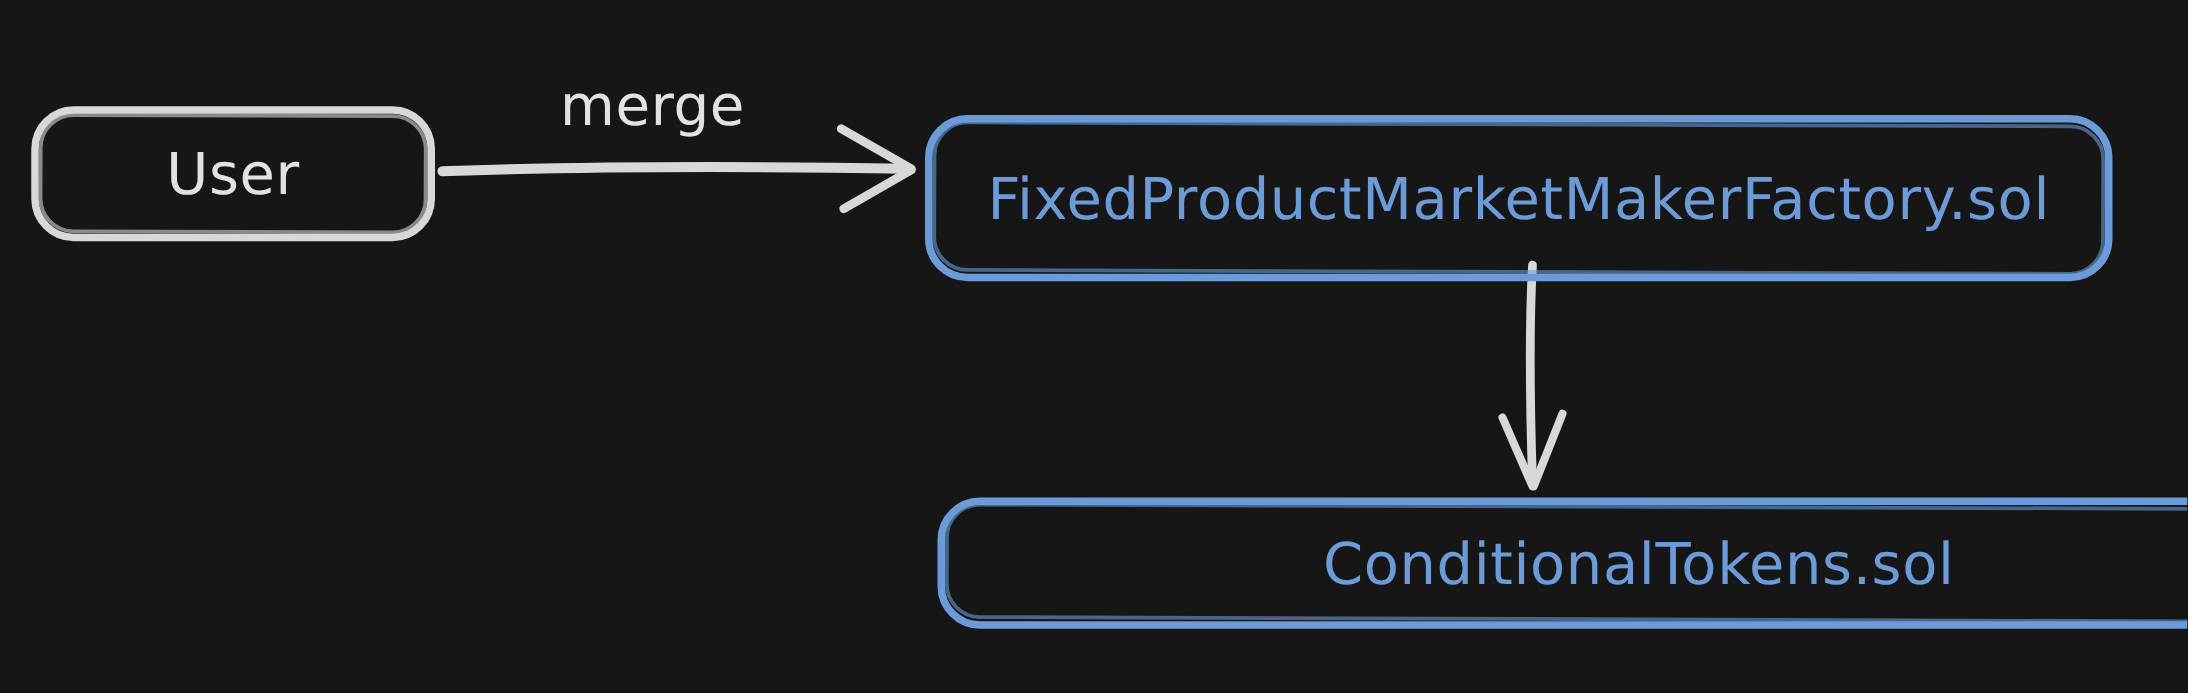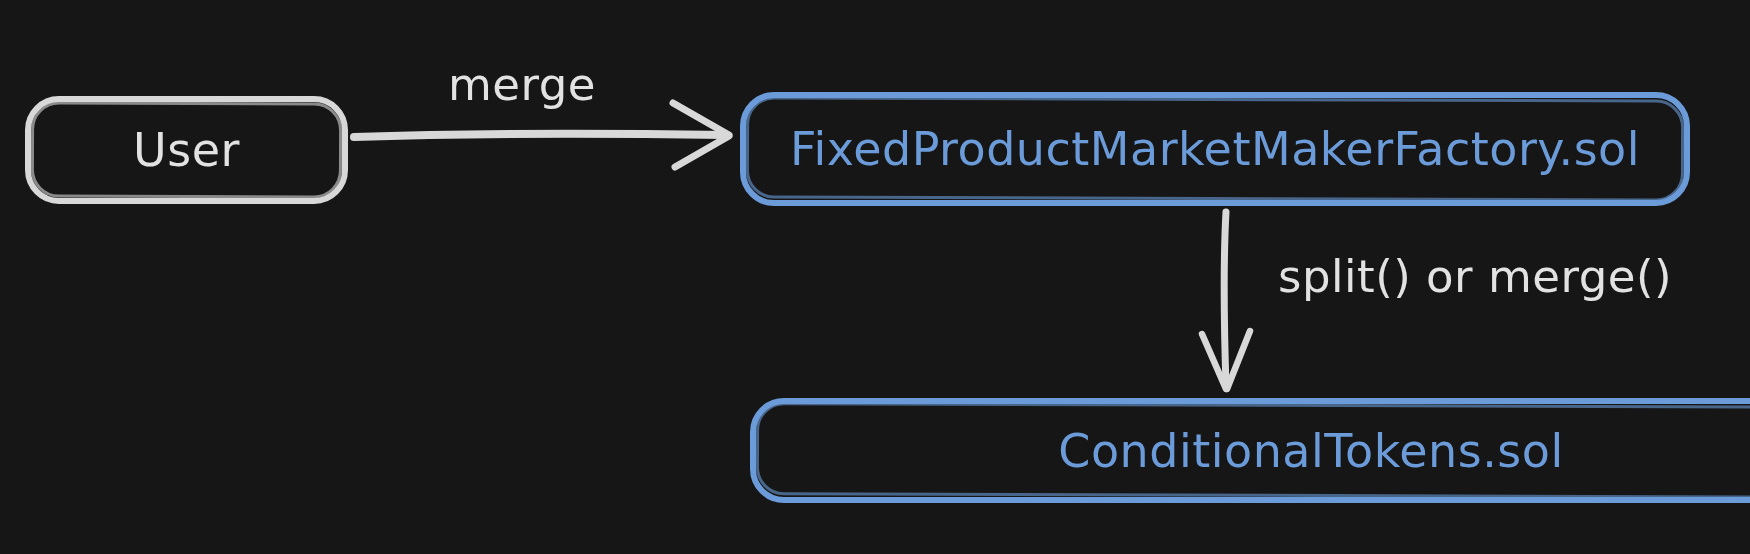--- a/index.html
+++ b/index.html
@@ -27,26 +27,26 @@
     font-size:46px;
     letter-spacing:0.5px;
   }
   
   .node::after{
     content:"";position:absolute;inset:0px;
     border:3px solid currentColor;border-radius:28px;
     opacity:.6;transform:rotate(.2deg);pointer-events:none;
   }
   .node-user{
-    left:25px;top:96px;width:323px;height:108px;
+    left:25px;top:85px;width:323px;height:108px;
     color:var(--stroke-light);
   }
   .node-user .node-label{color:var(--text-light);}
   .node-factory{
-    left:740px;top:92px;width:950px;height:114px;
+    left:740px;top:92px;width:950px;height:133px;
     color:var(--box-blue);
   }
   .node-conditional{
     left:750px;top:398px;width:1122px;height:105px;
     color:var(--box-blue);
   }
   .edge-label{
     position:absolute;
     color:var(--text-light);
     font-size:45px;
@@ -83,15 +83,14 @@
   <div class="node node-factory">
     <span class="node-label">FixedProductMarketMakerFactory.sol</span>
   </div>
 
   <div class="node node-conditional">
     <span class="node-label">ConditionalTokens.sol</span>
   </div>
 
   <div class="edge-label label-call">merge</div>
 
-  <div class="edge-label label-split">split() or merge()</div>
 
 </div>
 
 </body></html>

